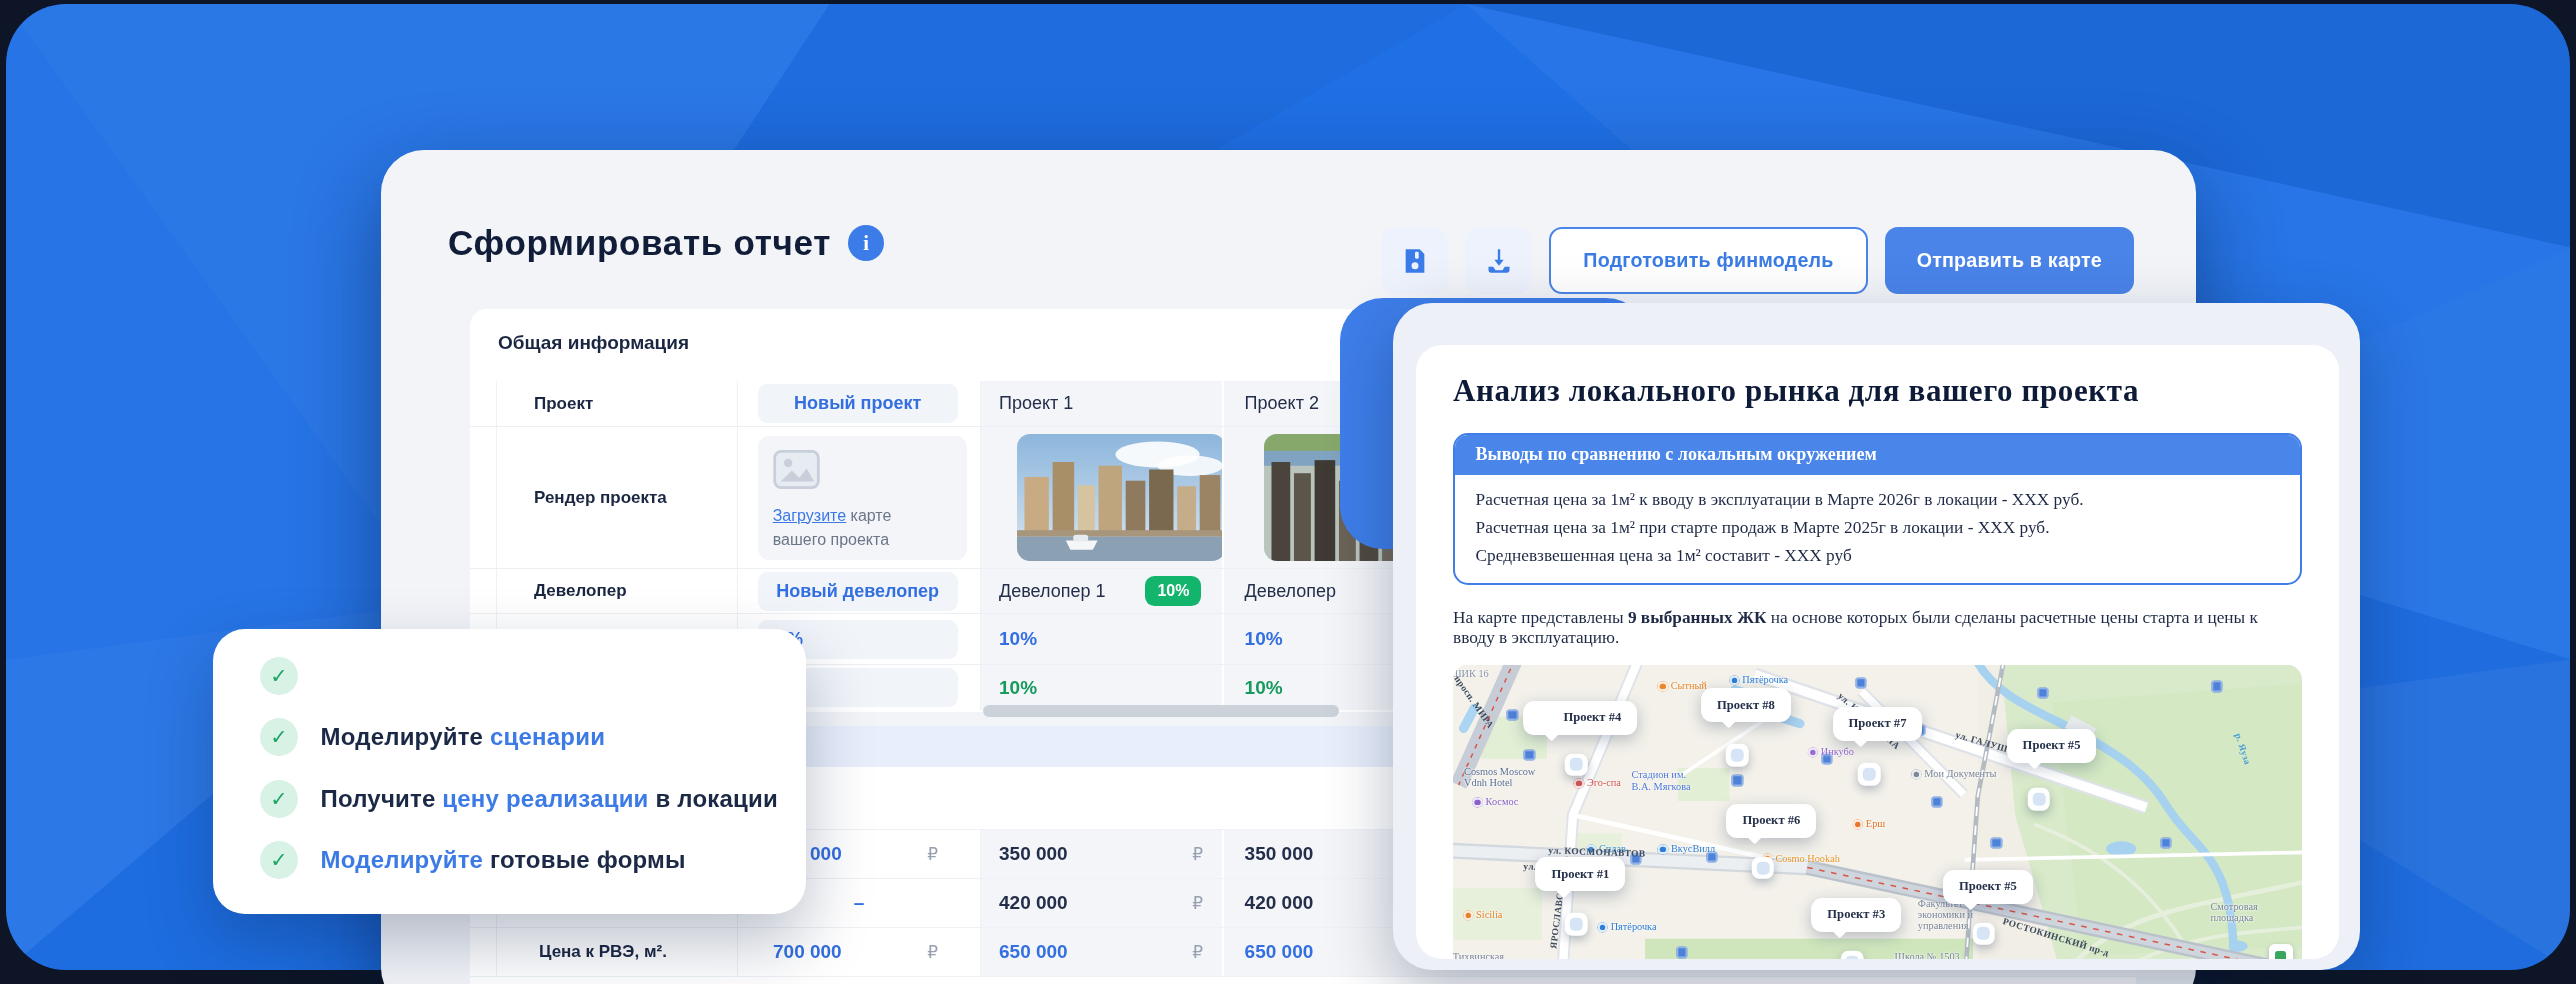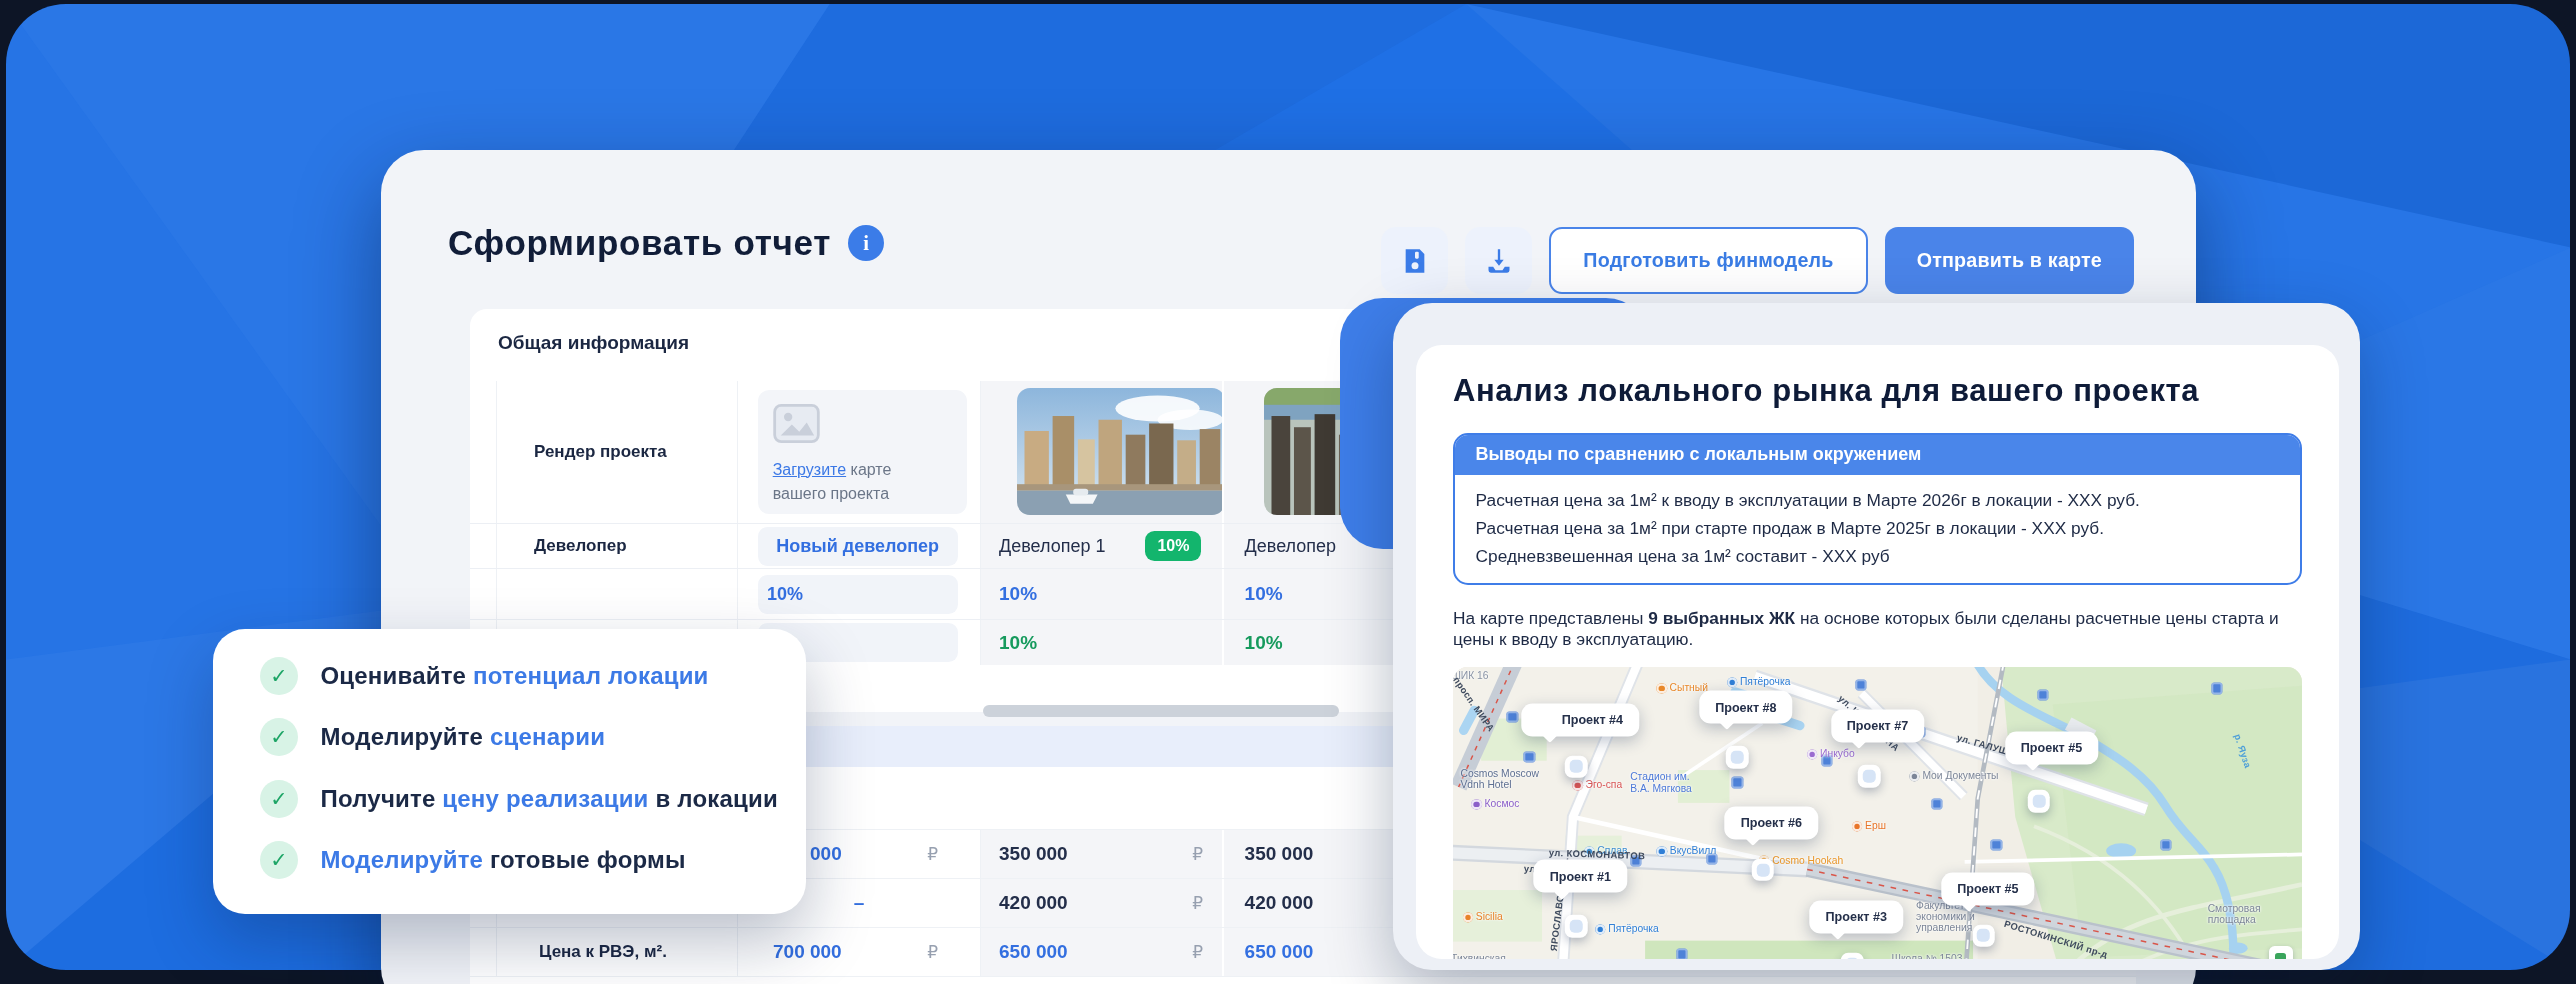--- a/index.html
+++ b/index.html
@@ -92,21 +92,21 @@
     display:flex; align-items:center; justify-content:center; font-size:20.6px; font-weight:700; flex:none; }
   .cl-text { font-size:24px; font-weight:600; color:#1b2946; letter-spacing:0.2px; white-space:nowrap; }
   .cl-text .blue { color:#3c7ae6; }
 
   
   .analysis { position:absolute; left:1340px; top:298px; width:1020px; height:672px; z-index:20; }
   .a-blue { position:absolute; left:0; top:0; width:309px; height:251px; border-radius:43px; background:#3e7ee9; }
   .a-gray { position:absolute; left:53px; top:4.7px; width:967px; height:667px; border-radius:39px;
     background:#edf0f6; box-shadow:0 24px 66px rgba(8,25,60,.30); }
   .a-white { position:absolute; left:76px; top:47px; width:923px; height:614px; border-radius:26px;
-    background:#fff; overflow:hidden; }
+    background:#fff; overflow:hidden;font-family:Liberation Serif, serif; }
   .a-white h2 { margin:28px 37px 0; font-size:31px; font-weight:700; letter-spacing:0.6px; color:#0e1b38; }
   .conc { margin:24px 37px 0; border:2.8px solid #3f7de8; border-radius:15px; overflow:hidden; }
   .conc-head { background:#4a86ea; color:#fff; font-weight:700; font-size:18px; padding:9.4px 20.6px; }
   .conc-body { padding:11.2px 20.6px 13px; font-size:17.3px; line-height:1.62; color:#1e2a45; }
   .map-note { margin:22.5px 37px 0; font-size:17.3px; color:#1e2a45; }
   .map-note b { font-weight:700; }
 
   .map { position:relative; margin:17px 37px 0; height:313px; border-radius:15px; overflow:hidden;
     background:#efece3; }
   .map > svg { position:absolute; inset:0; width:100%; height:100%; }
@@ -174,20 +174,29 @@
         </svg>
       </div>
       <div class="btn btn-outline">Подготовить финмодель</div>
       <div class="btn btn-solid">Отправить в карте</div>
     </div>
 
     <div class="panel panel1">
       <h3>Общая информация</h3>
       <div class="tbl">
 
+        <div class="trow r1">
+          <div class="c c0"></div>
+          <div class="c c1 lbl">Проект</div>
+          <div class="c c2">
+              <span class="pill">Новый проект</span>
+            </div>
+          <div class="c c3 shade colhead">Проект 1</div>
+          <div class="c c4 shade colhead">Проект 2</div>
+        </div>
 
         <div class="trow r2">
           <div class="c c0"></div>
           <div class="c c1 lbl">Рендер проекта</div>
           <div class="c c2" style="align-items:flex-start;">
             <div class="upload-box">
               <svg width="47" height="39" viewBox="0 0 50 42">
                 <rect x="1.5" y="1.5" width="47" height="39" rx="7" fill="#e7ebf2" stroke="#c9cfda" stroke-width="3"></rect>
                 <circle cx="16" cy="14" r="4.5" fill="#c9cfda"></circle>
                 <path d="M8 34 L20 22 L28 30 L36 20 L44 34 Z" fill="#c9cfda"></path>
@@ -334,21 +343,20 @@
         </div>
       </div>
 
       <div class="sliver"></div>
     </div>
   </div>
 
   <div class="checklist" id="checklist-items">
       <div class="cl-item">
         <span class="cl-check">✓</span>
-        <span class="cl-text"><span>Оценивайте </span><span class="blue">потенциал локации</span></span>
       </div>
       <div class="cl-item">
         <span class="cl-check">✓</span>
         <span class="cl-text"><span>Моделируйте </span><span class="blue">сценарии</span></span>
       </div>
       <div class="cl-item">
         <span class="cl-check">✓</span>
         <span class="cl-text"><span>Получите </span><span class="blue">цену реализации</span><span> в локации</span></span>
       </div>
       <div class="cl-item">

